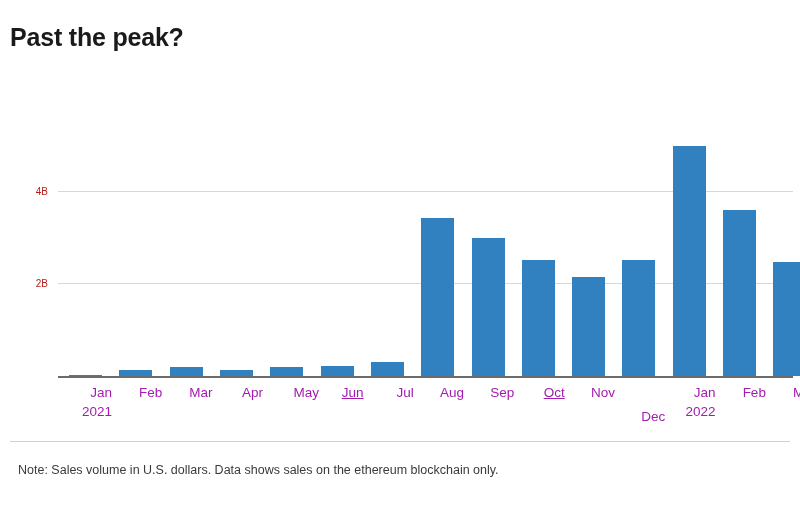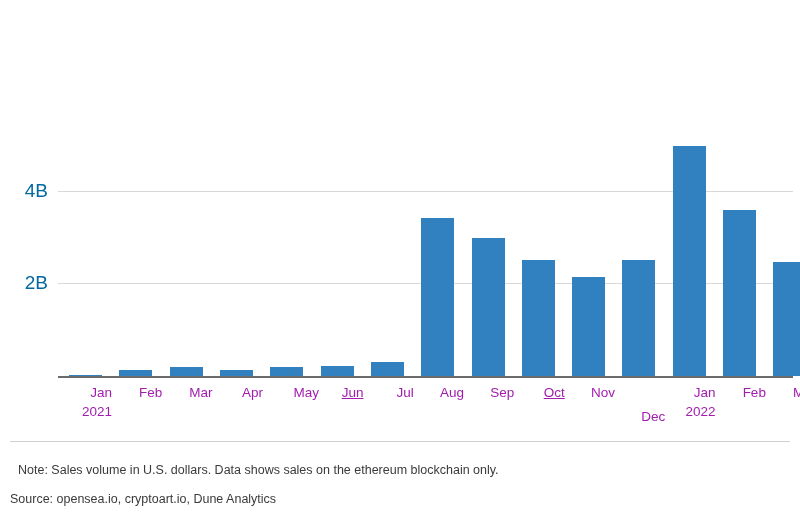--- a/index.html
+++ b/index.html
@@ -66,22 +66,22 @@
     left: 0;
     width: 735px;
     height: 1px;
     background: #d8d8d8;
   }
   .ytick-label {
     position: absolute;
     right: 100%;
     margin-right: 10px;
     transform: translateY(-50%);
-    font-size: 19px;
-    color: #0369a1;
+    font-size: 10px;
+    color: #b91c1c;
     white-space: nowrap;
   }
   .axis-baseline {
     position: absolute;
     left: 58px;
     top: 376px;
     width: 735px;
     height: 1.6px;
     background: #6b6b6b;
   }
@@ -145,20 +145,21 @@
     color: #3a3a3a;
     line-height: 21px;
     margin: 0;
   }
 </style>
 </head>
 <body>
 
 <div class="page">
 
+  <h1 class="chart-title">Past the peak?</h1>
 
   <div class="plot-wrap">
     <div class="plot-area" id="plot-area">
         <div class="gridline" style="top: 163.414px;">
           <span class="ytick-label" style="top: 0px;">2B</span>
         </div>
         <div class="gridline" style="top: 70.8282px;">
           <span class="ytick-label" style="top: 0px;">4B</span>
         </div>
       </div>
@@ -195,16 +196,15 @@
         <div class="xlabel" style="left: 537.3px; margin-top: 24px;"><span>Dec</span></div>
         <div class="xlabel" style="left: 587.6px;"><span>Jan</span><span class="yr">2022</span></div>
         <div class="xlabel" style="left: 637.9px;"><span>Feb</span></div>
         <div class="xlabel" style="left: 688.2px;"><span>Mar</span></div>
       </div>
   </div>
 
   <div class="footer-sep"></div>
   <div class="footer">
     <p class="footer-note">Note: Sales volume in U.S. dollars. Data shows sales on the ethereum blockchain only.</p>
-    <p class="footer-source">Source: opensea.io, cryptoart.io, Dune Analytics</p>
   </div>
 
 </div>
 
 </body></html>

